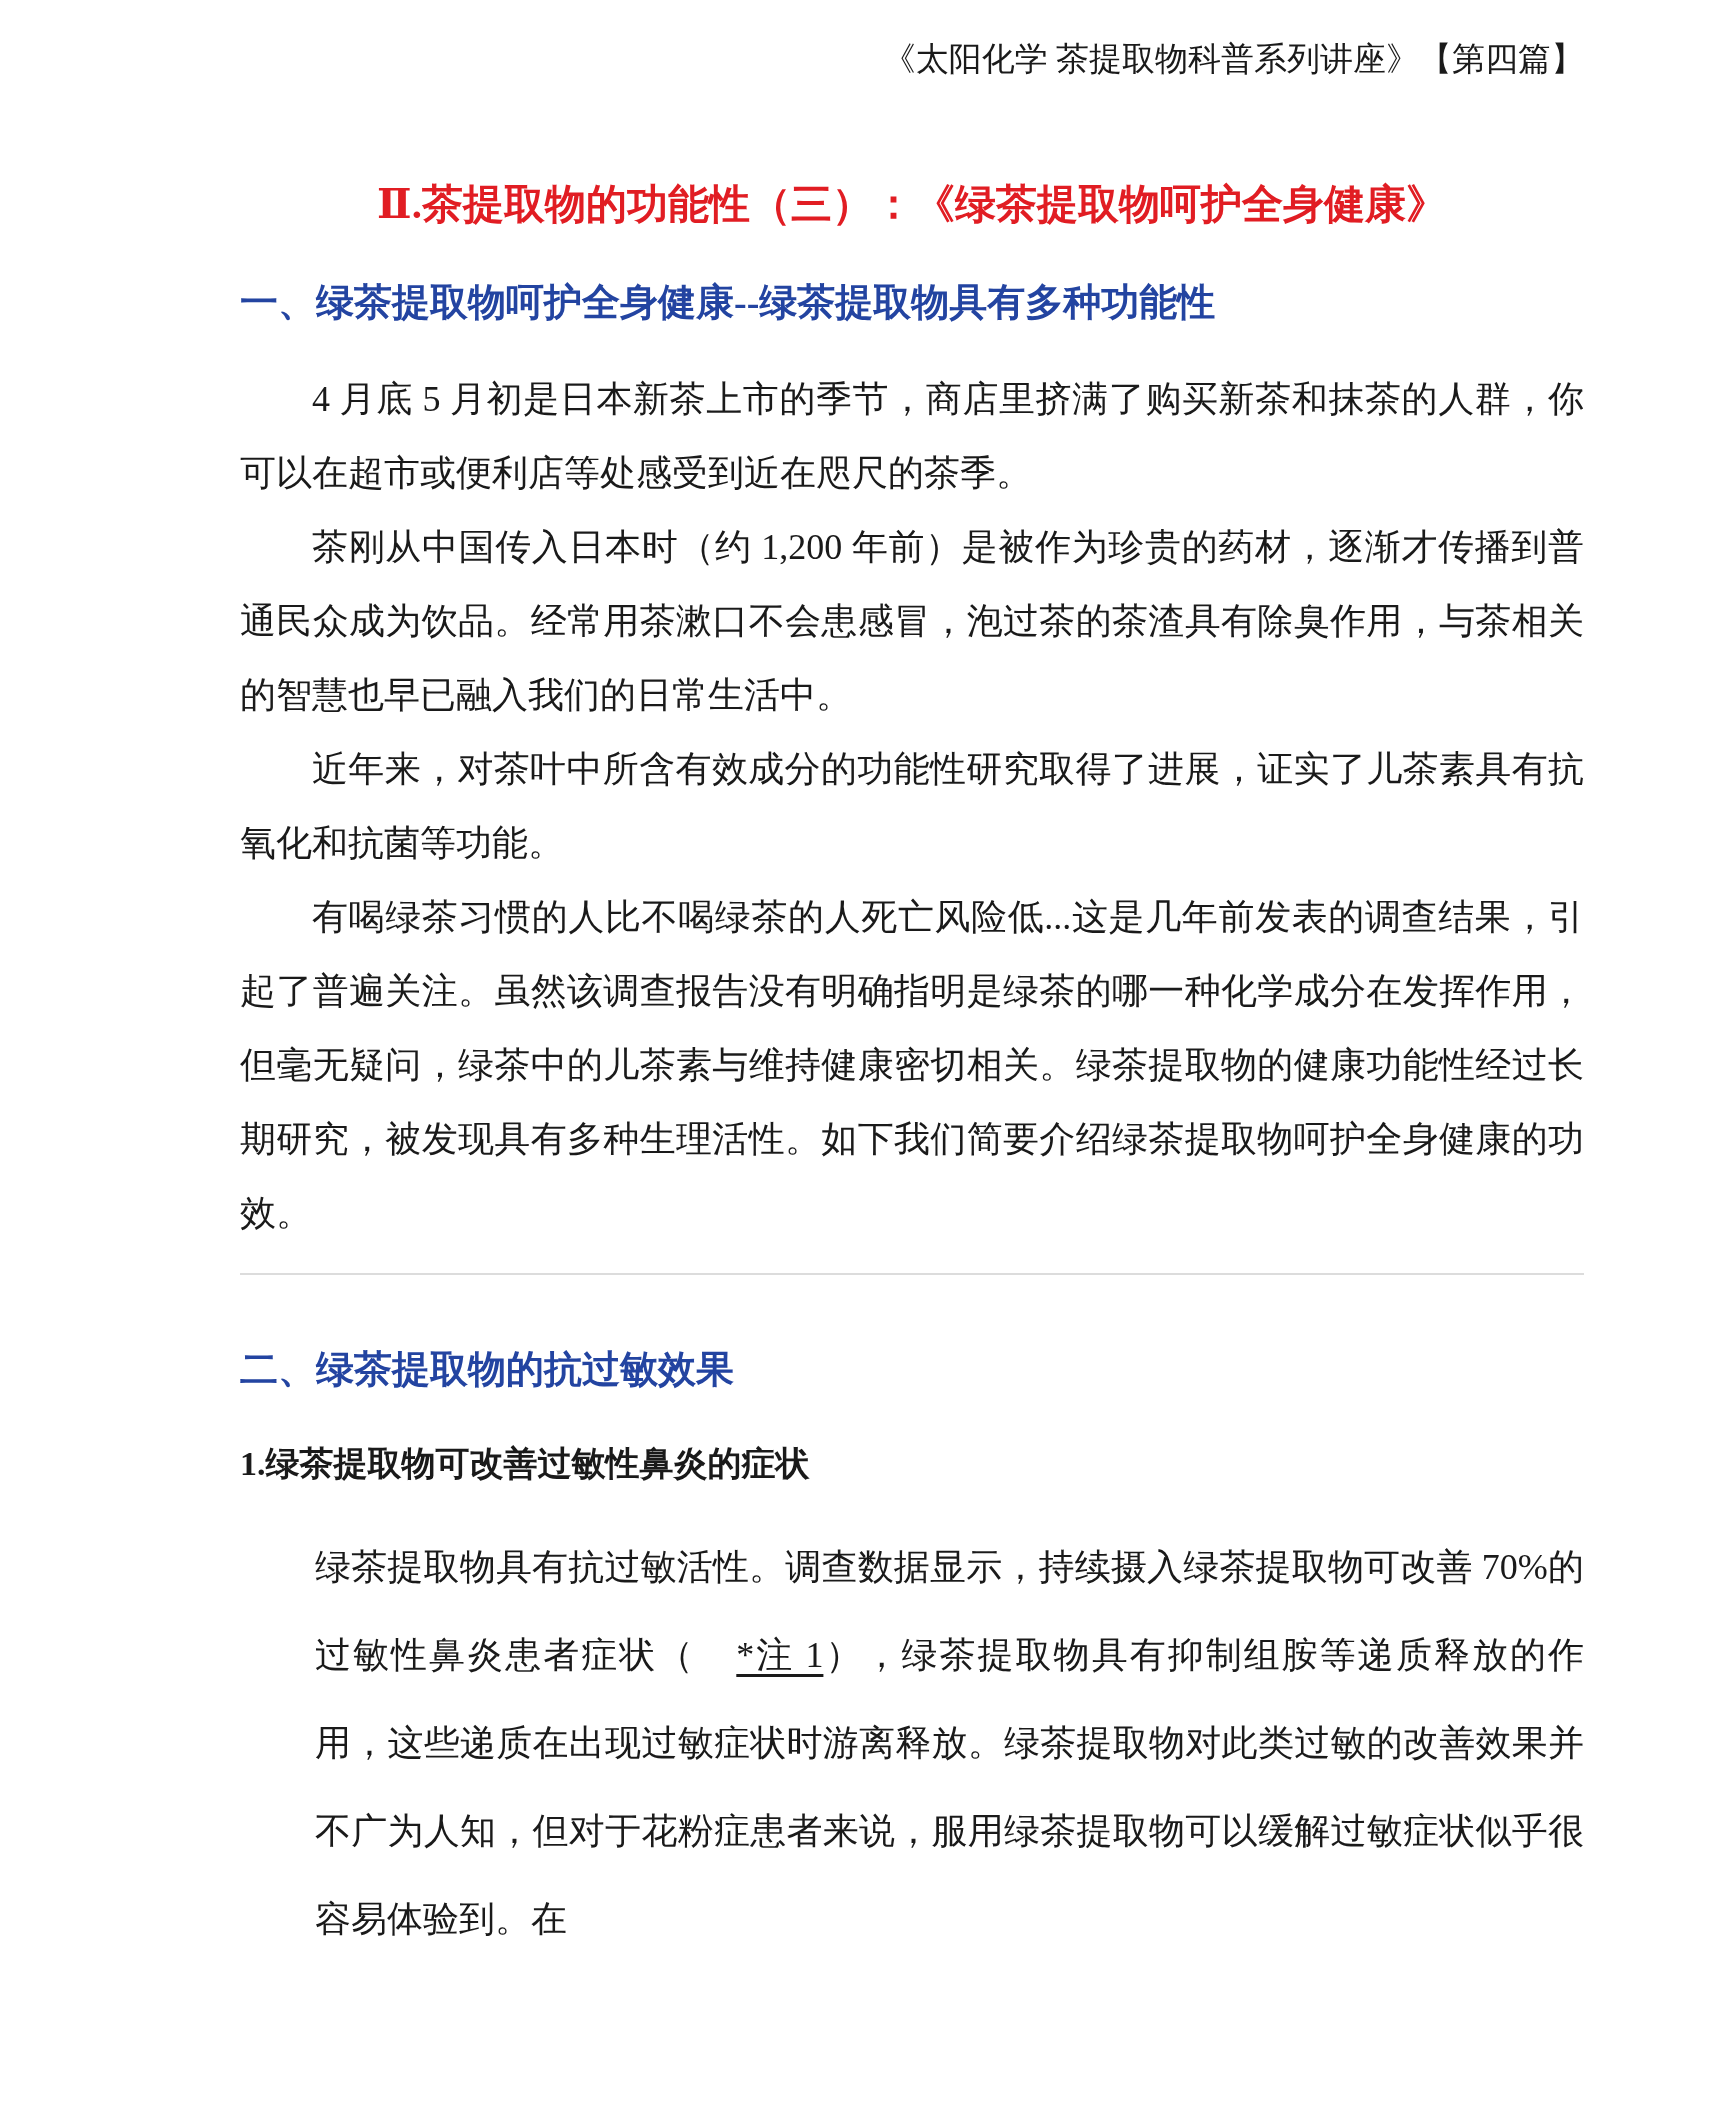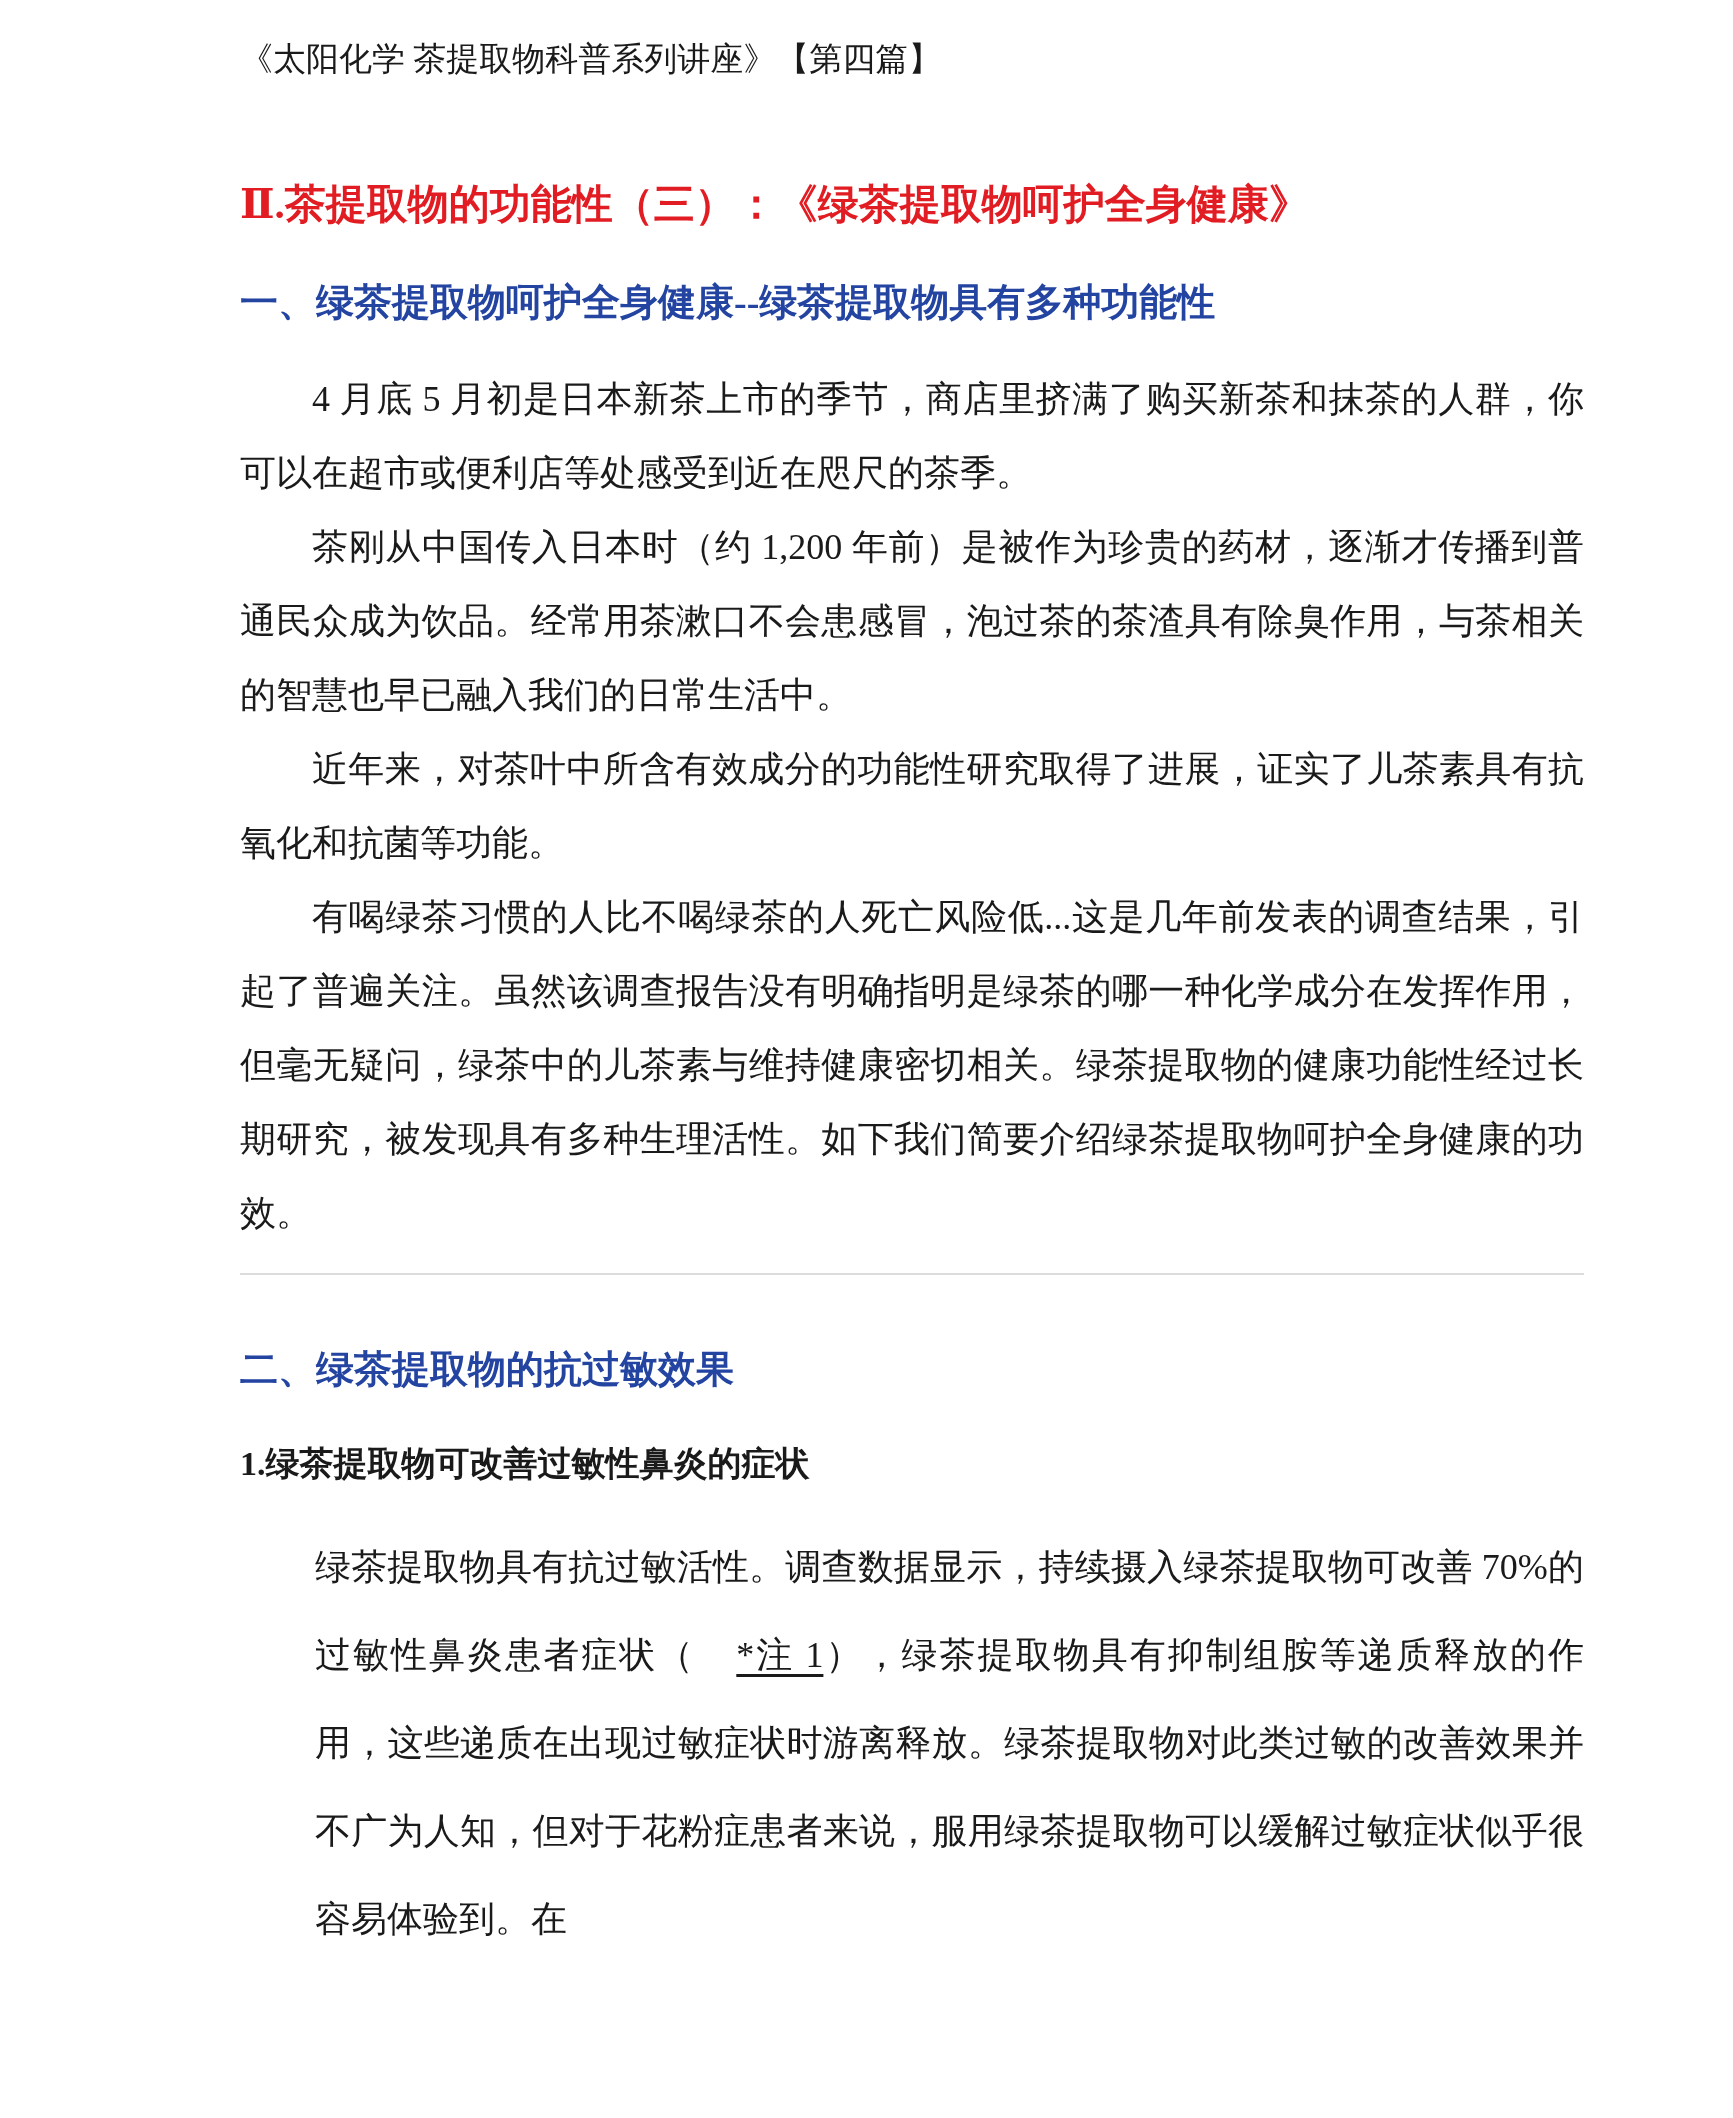--- a/index.html
+++ b/index.html
@@ -17,27 +17,29 @@
   }
   .disclaimer {
     font-size: 28.5px;
     line-height: 46px;
     text-align: justify;
     color: #1a1a1a;
   }
   .attribution {
     font-size: 33px;
     line-height: 51px;
+    text-align: right;
     color: #1a1a1a;
     margin-bottom: 91px;
   }
   .main-title {
     font-size: 41px;
     font-weight: bold;
     line-height: 57px;
+    text-align: center;
     color: #e11d23;
     margin-bottom: 42px;
   }
   .heading-blue {
     font-size: 38px;
     font-weight: bold;
     line-height: 54px;
     color: #2344a1;
     text-align: left;
   }

